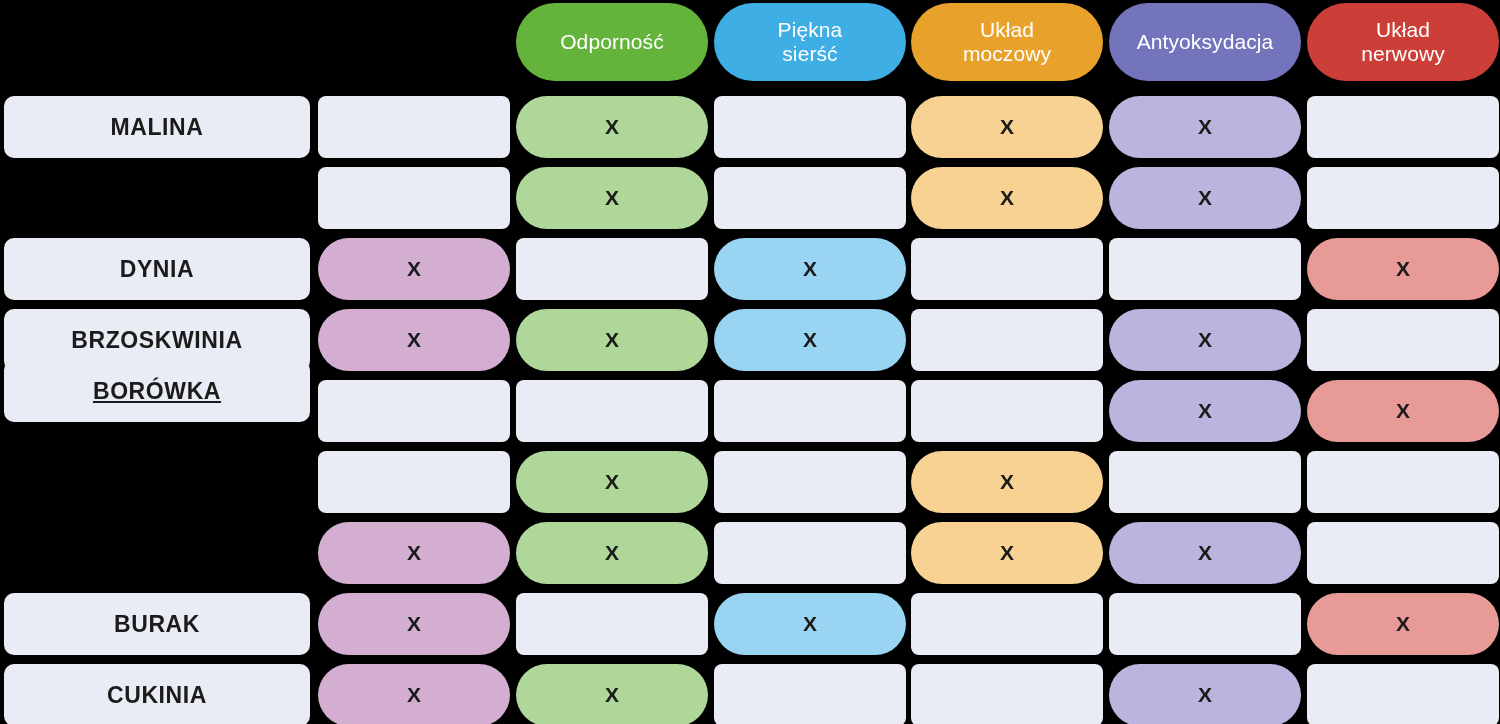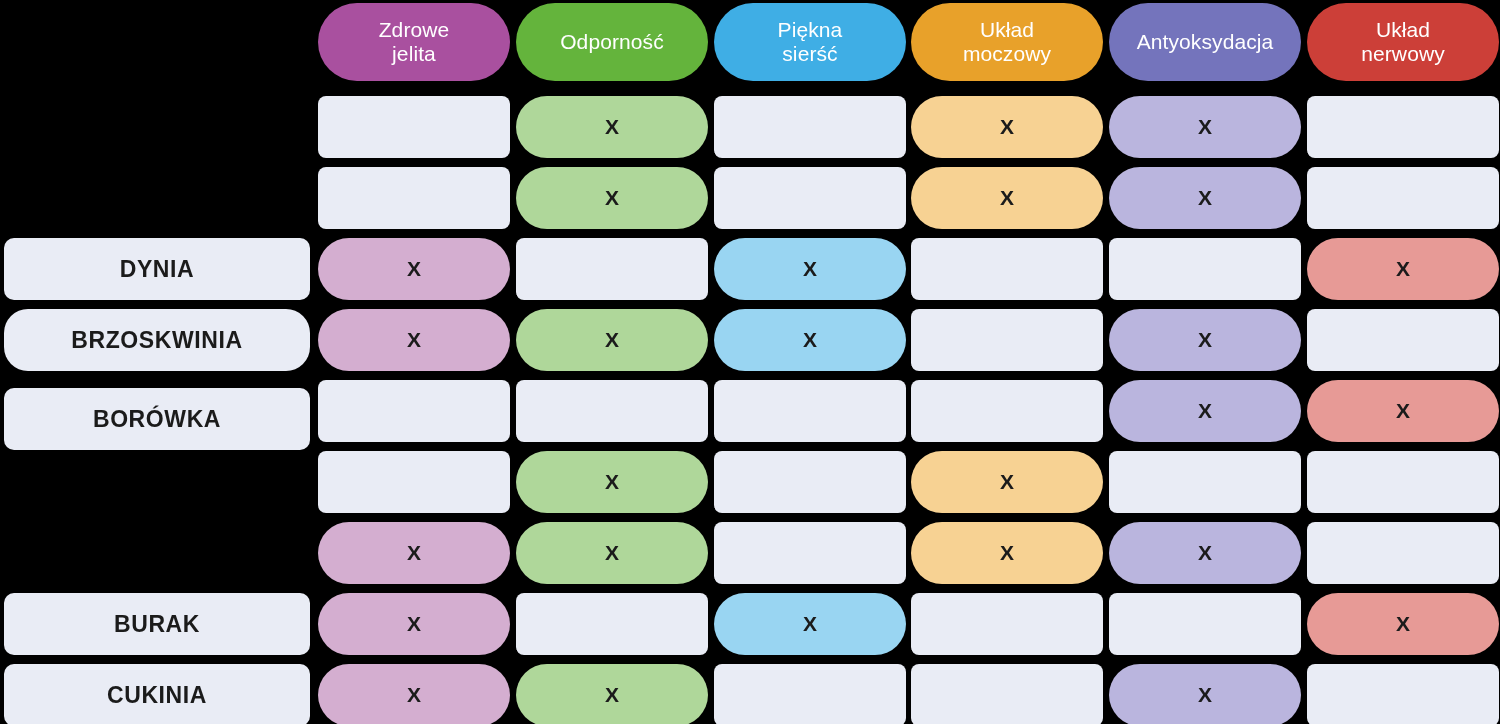--- a/index.html
+++ b/index.html
@@ -68,53 +68,53 @@
     position:absolute;
     background:#000;
     pointer-events:none;
   }
   .plus .v,.plus .h{position:absolute;background:#000;}
 </style>
 </head>
 <body>
 
 <div id="matrix">
-    <div class="pill hdr" style="left: 318px; width: 192px; background: rgb(169, 80, 159);">Zdrowe<br>jelita</div>
     <div class="pill hdr" style="left: 714px; width: 192px; background: rgb(63, 174, 229);">Piękna<br>sierść</div>
     <div class="pill hdr" style="left: 516px; width: 192px; background: rgb(100, 180, 60);">Odporność</div>
     <div class="pill hdr" style="left: 911px; width: 192px; background: rgb(232, 161, 42);">Układ<br>moczowy</div>
     <div class="pill hdr" style="left: 1109px; width: 192px; background: rgb(116, 116, 188);">Antyoksydacja</div>
     <div class="pill hdr" style="left: 1307px; width: 192px; background: rgb(204, 63, 56);">Układ<br>nerwowy</div>
+    <div class="pill rowlabel" style="top: 96px;">MALINA</div>
     <div class="pill cell empty" style="left: 318px; width: 192px; top: 96px; background: rgb(233, 236, 245);"></div>
     <div class="pill cell" style="left: 516px; width: 192px; top: 96px; background: rgb(175, 215, 154);">X</div>
     <div class="pill cell empty" style="left: 714px; width: 192px; top: 96px; background: rgb(233, 236, 245);"></div>
     <div class="pill cell" style="left: 911px; width: 192px; top: 96px; background: rgb(247, 210, 147);">X</div>
     <div class="pill cell" style="left: 1109px; width: 192px; top: 96px; background: rgb(186, 181, 222);">X</div>
     <div class="pill cell empty" style="left: 1307px; width: 192px; top: 96px; background: rgb(233, 236, 245);"></div>
     <div class="pill cell empty" style="left: 318px; width: 192px; top: 167px; background: rgb(233, 236, 245);"></div>
     <div class="pill cell" style="left: 516px; width: 192px; top: 167px; background: rgb(175, 215, 154);">X</div>
     <div class="pill cell empty" style="left: 714px; width: 192px; top: 167px; background: rgb(233, 236, 245);"></div>
     <div class="pill cell" style="left: 911px; width: 192px; top: 167px; background: rgb(247, 210, 147);">X</div>
     <div class="pill cell" style="left: 1109px; width: 192px; top: 167px; background: rgb(186, 181, 222);">X</div>
     <div class="pill cell empty" style="left: 1307px; width: 192px; top: 167px; background: rgb(233, 236, 245);"></div>
     <div class="pill rowlabel" style="top: 238px;">DYNIA</div>
     <div class="pill cell" style="left: 318px; width: 192px; top: 238px; background: rgb(212, 174, 208);">X</div>
     <div class="pill cell empty" style="left: 516px; width: 192px; top: 238px; background: rgb(233, 236, 245);"></div>
     <div class="pill cell" style="left: 714px; width: 192px; top: 238px; background: rgb(153, 213, 242);">X</div>
     <div class="pill cell empty" style="left: 911px; width: 192px; top: 238px; background: rgb(233, 236, 245);"></div>
     <div class="pill cell empty" style="left: 1109px; width: 192px; top: 238px; background: rgb(233, 236, 245);"></div>
     <div class="pill cell" style="left: 1307px; width: 192px; top: 238px; background: rgb(231, 154, 150);">X</div>
-    <div class="pill rowlabel" style="top: 309px; border-radius: 24px;">BRZOSKWINIA</div>
+    <div class="pill rowlabel" style="top: 309px;">BRZOSKWINIA</div>
     <div class="pill cell" style="left: 318px; width: 192px; top: 309px; background: rgb(212, 174, 208);">X</div>
     <div class="pill cell" style="left: 516px; width: 192px; top: 309px; background: rgb(175, 215, 154);">X</div>
     <div class="pill cell" style="left: 714px; width: 192px; top: 309px; background: rgb(153, 213, 242);">X</div>
     <div class="pill cell empty" style="left: 911px; width: 192px; top: 309px; background: rgb(233, 236, 245);"></div>
     <div class="pill cell" style="left: 1109px; width: 192px; top: 309px; background: rgb(186, 181, 222);">X</div>
     <div class="pill cell empty" style="left: 1307px; width: 192px; top: 309px; background: rgb(233, 236, 245);"></div>
-    <div class="pill rowlabel" style="top: 388px;">BORÓWKA</div>
+    <div class="pill rowlabel" style="top: 360px; text-decoration: underline;">BORÓWKA</div>
     <div class="pill cell empty" style="left: 318px; width: 192px; top: 380px; background: rgb(233, 236, 245);"></div>
     <div class="pill cell empty" style="left: 516px; width: 192px; top: 380px; background: rgb(233, 236, 245);"></div>
     <div class="pill cell empty" style="left: 714px; width: 192px; top: 380px; background: rgb(233, 236, 245);"></div>
     <div class="pill cell empty" style="left: 911px; width: 192px; top: 380px; background: rgb(233, 236, 245);"></div>
     <div class="pill cell" style="left: 1109px; width: 192px; top: 380px; background: rgb(186, 181, 222);">X</div>
     <div class="pill cell" style="left: 1307px; width: 192px; top: 380px; background: rgb(231, 154, 150);">X</div>
     <div class="pill cell empty" style="left: 318px; width: 192px; top: 451px; background: rgb(233, 236, 245);"></div>
     <div class="pill cell" style="left: 516px; width: 192px; top: 451px; background: rgb(175, 215, 154);">X</div>
     <div class="pill cell empty" style="left: 714px; width: 192px; top: 451px; background: rgb(233, 236, 245);"></div>
     <div class="pill cell" style="left: 911px; width: 192px; top: 451px; background: rgb(247, 210, 147);">X</div>

